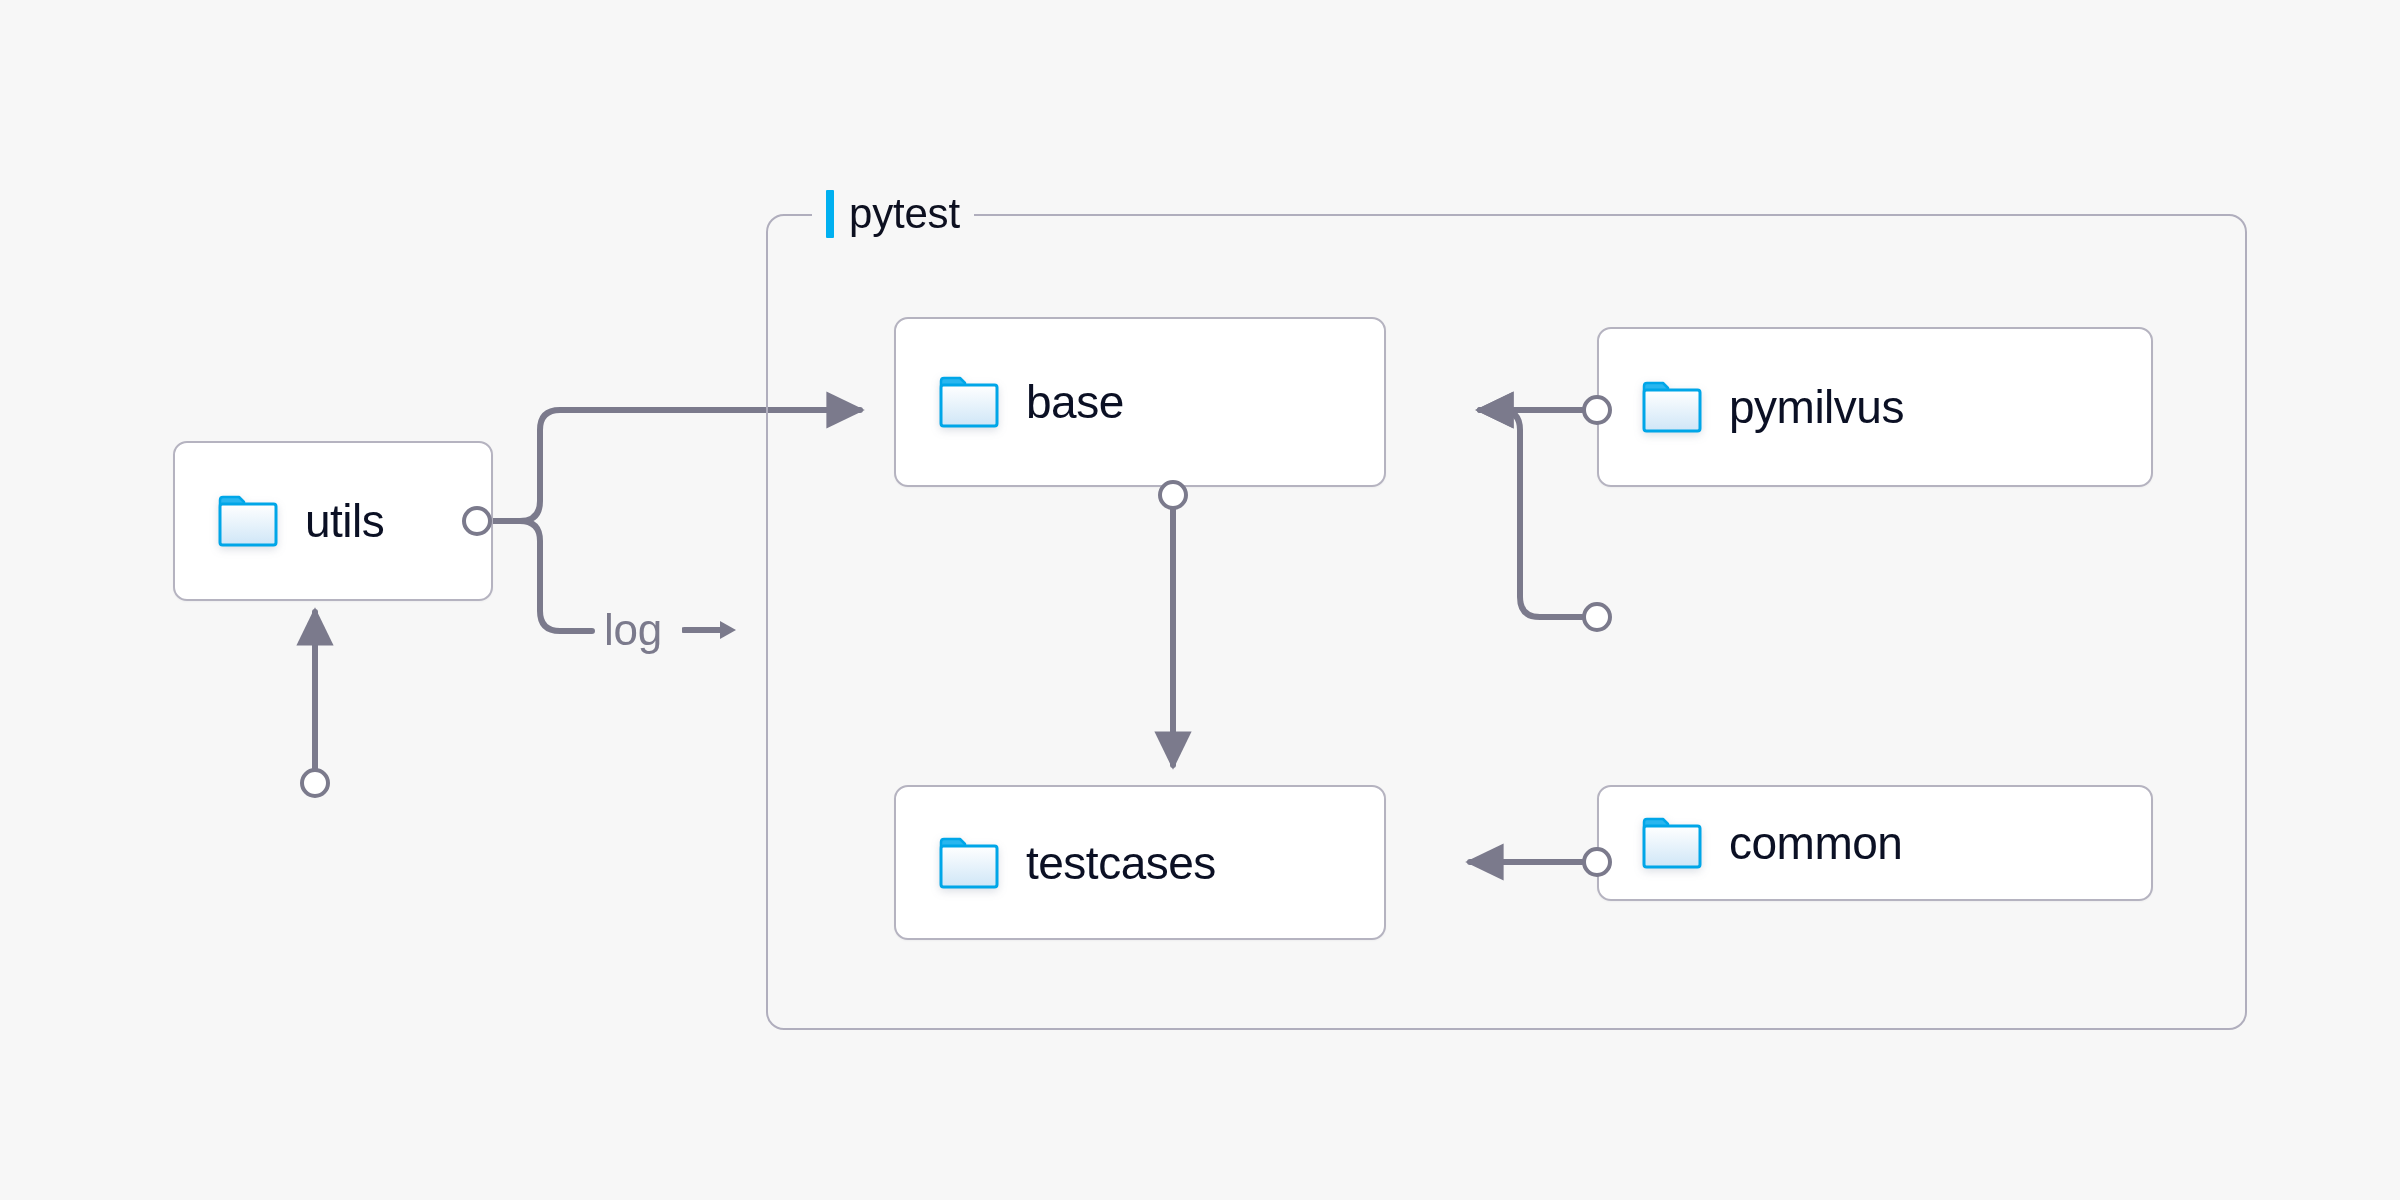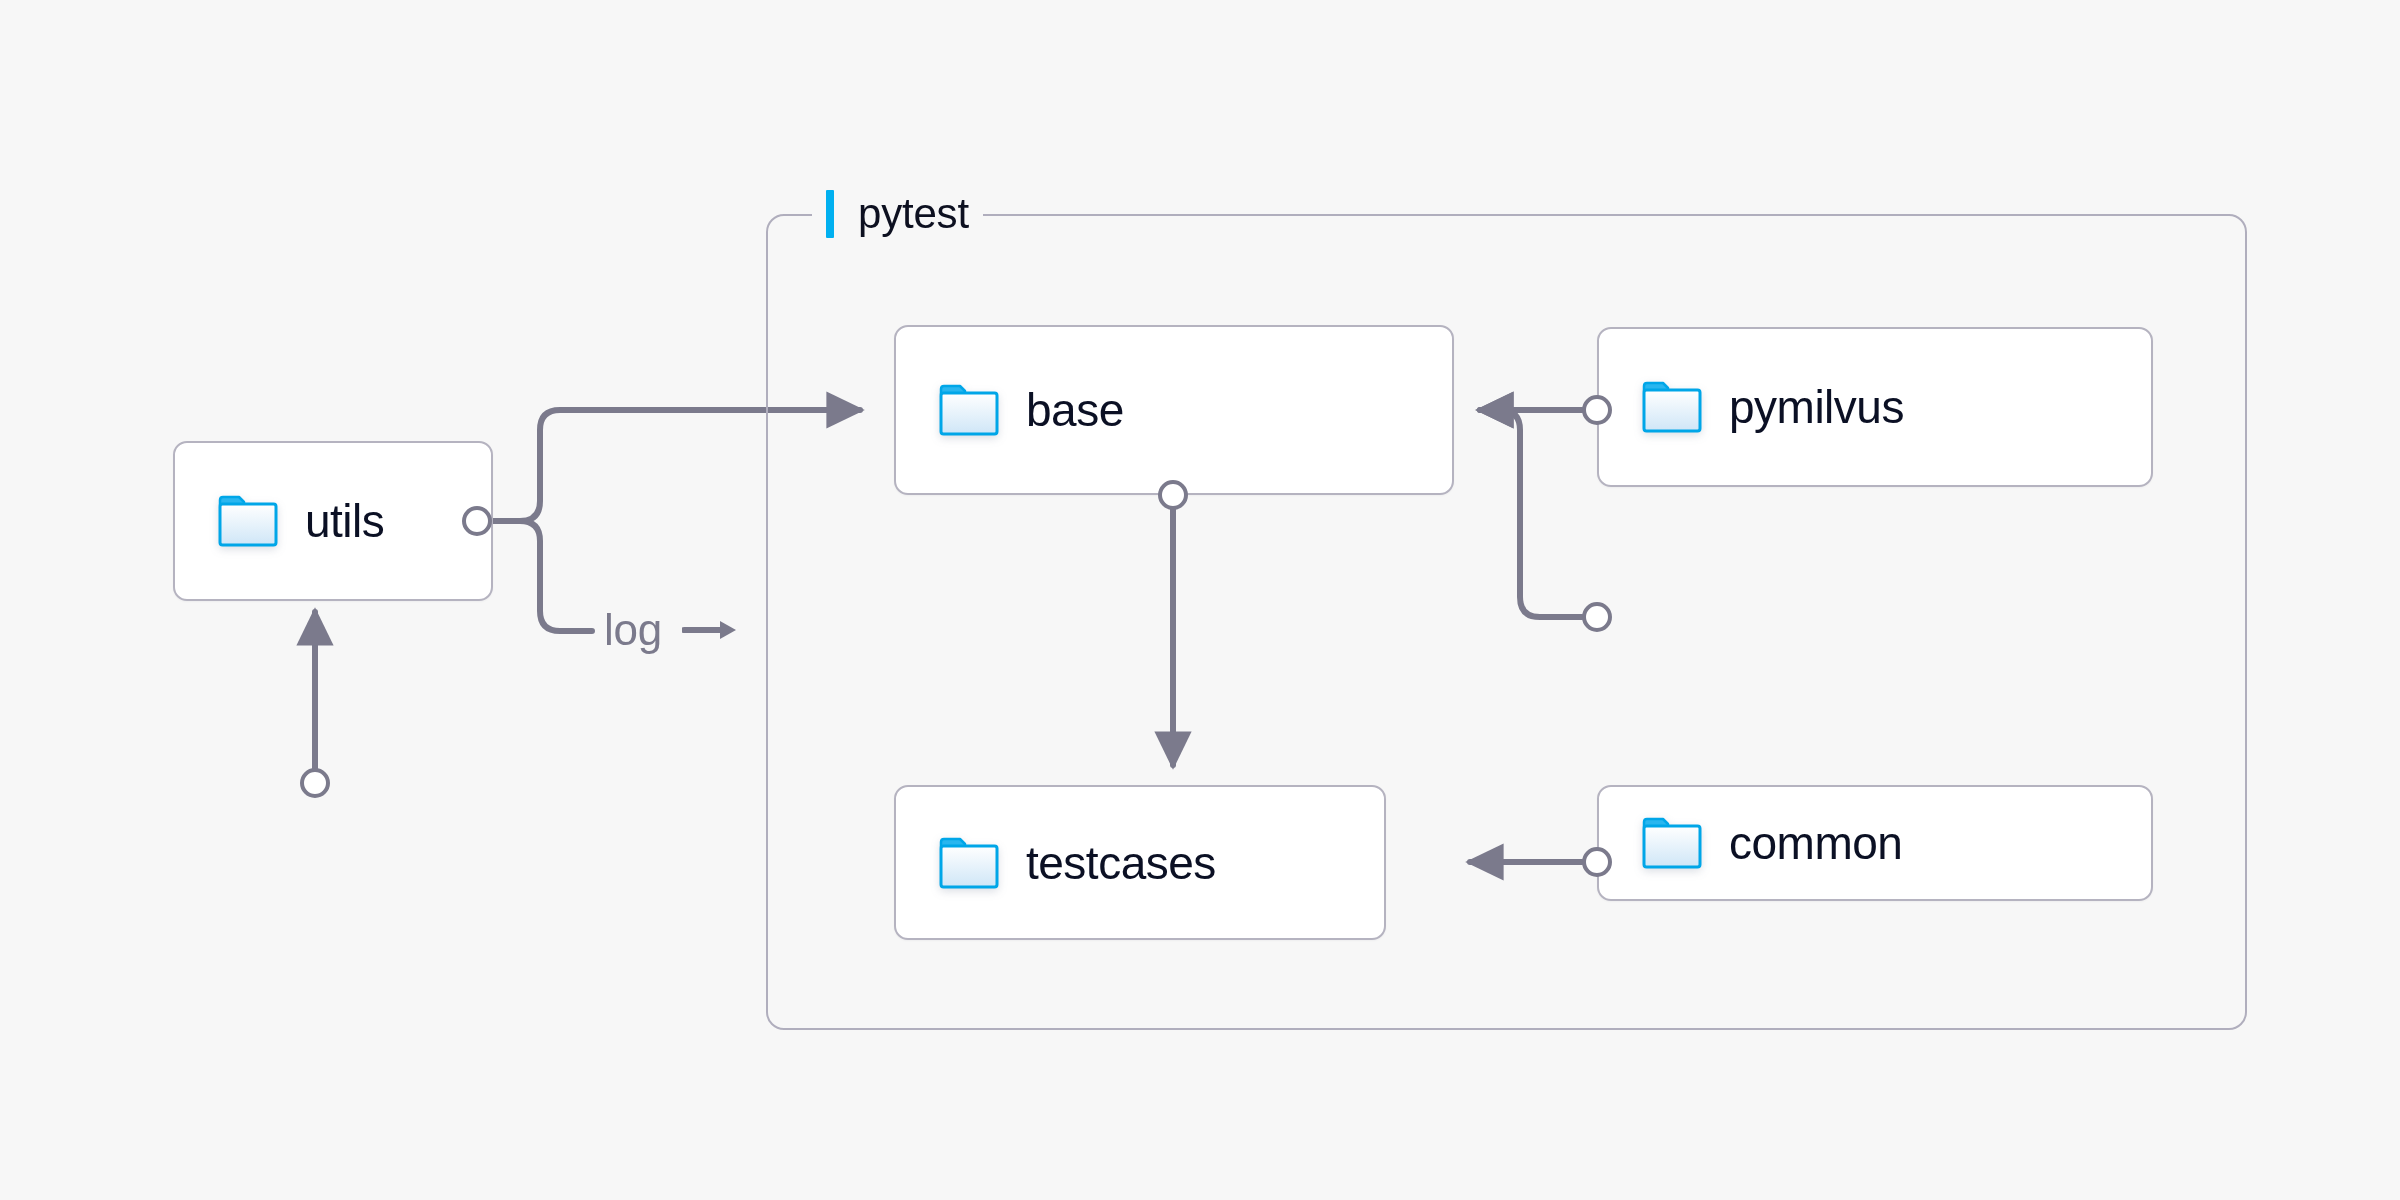--- a/index.html
+++ b/index.html
@@ -38,21 +38,21 @@
     position: absolute;
     border: 2px solid #b0aebd;
     border-radius: 18px;
     background: transparent;
     box-sizing: border-box;
   }
   .group-label-wrap {
     position: absolute;
     display: flex;
     align-items: center;
-    gap: 24px;
+    gap: 15px;
     background: #f7f7f7;
     padding: 0 14px;
     height: 56px;
   }
   .group-accent-bar {
     width: 8px;
     height: 48px;
     background: #00b0f0;
     border-radius: 1px;
     flex: none;
@@ -167,21 +167,21 @@
         <path d="M3,11 L3,6 Q3,3 6,3 L22,3 L27,8 L27,11 Z" fill="#29b6ef" stroke="#00a6e8" stroke-width="2.5" stroke-linejoin="round"></path>
         <rect x="3" y="10" width="56" height="41" rx="2.5" fill="url(#folderFill)" stroke="#00a6e8" stroke-width="3"></rect>
       </svg>
       <span class="node-label">utils</span>
     </div>
   </div>
   <div class="port" style="left:462px; top:506px;"></div>
 
   <div class="port" style="left:300px; top:768px;"></div>
 
-  <div class="node" style="left:894px; top:325px; width:560px; height:170px;">
+  <div class="node" style="left:894px; top:317px; width:492px; height:170px;">
     <div class="node-inner">
       <svg class="folder-icon" viewBox="0 0 62 54">
         <path d="M3,11 L3,6 Q3,3 6,3 L22,3 L27,8 L27,11 Z" fill="#29b6ef" stroke="#00a6e8" stroke-width="2.5" stroke-linejoin="round"></path>
         <rect x="3" y="10" width="56" height="41" rx="2.5" fill="url(#folderFill)" stroke="#00a6e8" stroke-width="3"></rect>
       </svg>
       <span class="node-label">base</span>
     </div>
   </div>
   <div class="port" style="left:1158px; top:480px;"></div>
 

